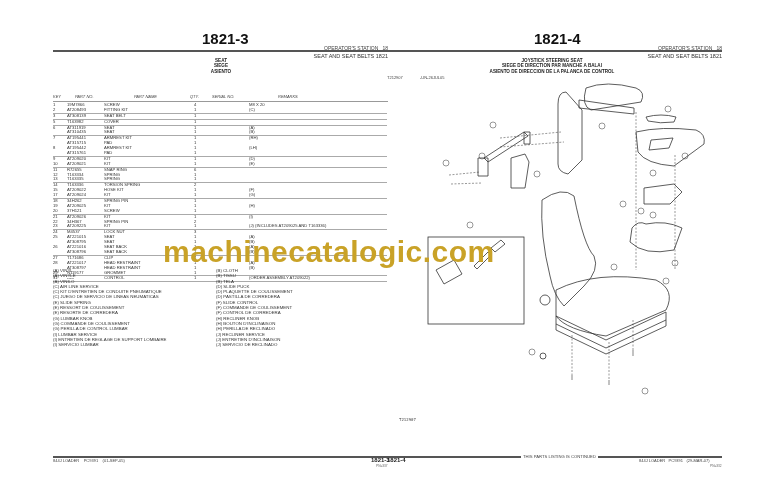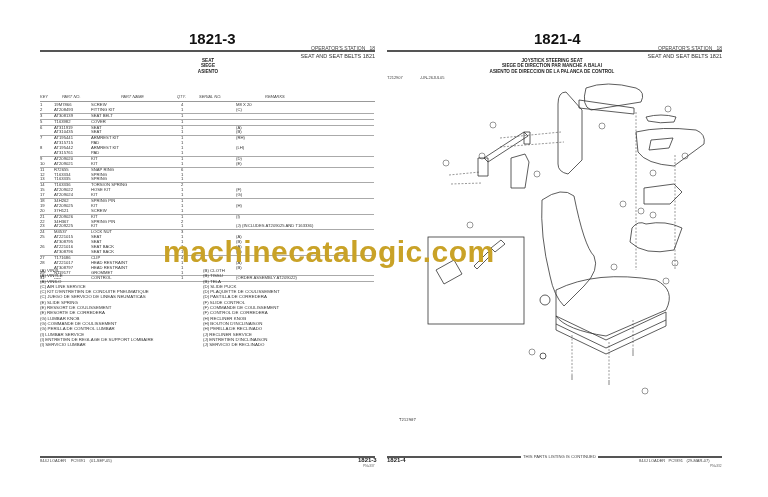--- a/index.html
+++ b/index.html
@@ -1,18 +1,18 @@
 <!DOCTYPE html>
 <html><head>
 <meta charset="utf-8">
 <style>
   html, body { margin:0; padding:0; background:#fff; }
   body { width:768px; height:497px; position:relative; overflow:hidden; font-family:"Liberation Sans", sans-serif; color:#222; }
   .page { position:absolute; top:0; height:497px; width:384px; }
-  .page-left { left:3px; }
+  .page-left { left:16px; }
   .page-right { left:372px; }
   .big-title { position:absolute; top:30px; font-size:15px; font-weight:bold; color:#111; }
   .rule-thick { position:absolute; height:2px; background:#555; }
   .sect { position:absolute; font-size:5px; color:#444; text-align:right; }
   .sect .u { text-decoration:underline; }
   .sub { position:absolute; font-size:5.5px; color:#333; }
   .center-head { position:absolute; text-align:center; font-size:4.6px; font-weight:bold; line-height:5.4px; color:#222; }
   .colhead { position:absolute; top:94px; font-size:4px; color:#444; font-style:italic; }
   .table { position:absolute; left:37px; top:103px; width:334px; font-size:4.2px; line-height:4.9px; color:#333; }
   .row { position:relative; height:4.9px; }

